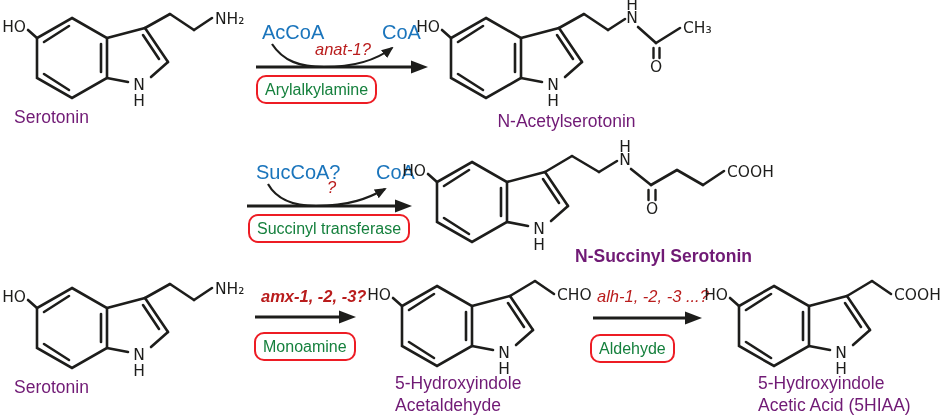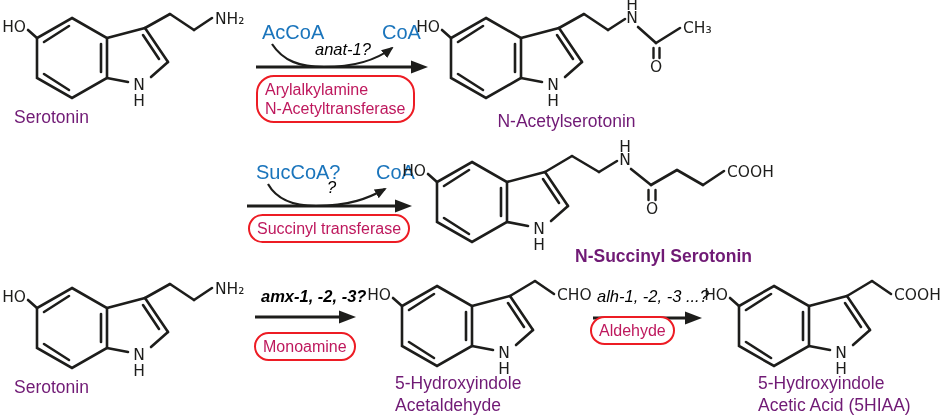--- a/index.html
+++ b/index.html
@@ -6,22 +6,22 @@
   #page{position:relative;width:942px;height:415px;background:#ffffff;overflow:hidden;
         font-family:"Liberation Sans",sans-serif;}
   svg{overflow:visible;}
   .layer{position:absolute;left:0;top:0;pointer-events:none;}
   .mol{position:absolute;}
   .bond{stroke:#1d1d1b;stroke-width:2.6;stroke-linecap:round;fill:none;}
   .dbl{stroke:#1d1d1b;stroke-width:2.4;stroke-linecap:round;fill:none;}
   .at{font-family:"DejaVu Sans","Liberation Sans",sans-serif;font-size:15.5px;fill:#1d1d1b;}
   .lbl{position:absolute;color:#701a75;font-size:17.5px;line-height:22px;white-space:nowrap;}
   .cof{position:absolute;color:#1b75bc;font-size:20px;white-space:nowrap;}
-  .gene{position:absolute;color:#000000;font-size:16.5px;font-style:italic;white-space:nowrap;}
-  .enzbox{position:absolute;border:2.5px solid #ed1c24;border-radius:18px;color:#be185d;
+  .gene{position:absolute;color:#b91c1c;font-size:16.5px;font-style:italic;white-space:nowrap;}
+  .enzbox{position:absolute;border:2.5px solid #ed1c24;border-radius:10px;color:#15803d;
           font-size:16px;line-height:19px;padding:3px 7px;white-space:nowrap;background:#fff;}
   .arrowline{stroke:#1d1d1b;stroke-width:2.8;fill:none;}
   .arrowhead{fill:#1d1d1b;stroke:none;}
   .curve{stroke:#1d1d1b;stroke-width:2.2;fill:none;}
 </style>
 </head>
 <body>
 
 <div id="page">
 
@@ -78,21 +78,20 @@
       <text class="at" x="139" y="108" text-anchor="middle">H</text>
     </svg>
   </div>
   <div class="lbl" style="left:14px;top:106px;">Serotonin</div>
 
   <div class="cof" style="left:262px;top:21px;">AcCoA</div>
   <div class="cof" style="left:382px;top:21px;">CoA</div>
   <div class="gene" style="left:315px;top:40px;">anat-1?</div>
   <div class="enzbox" style="left:256px;top:75px;">
     <div>Arylalkylamine</div>
-    <div>N-Acetyltransferase</div>
   </div>
 
   <div class="mol" style="left:414px;top:-10px;">
     <svg width="305" height="130" viewBox="0 -8 305 130">
       <use href="#indole"></use>
       <line class="bond" x1="145" y1="30" x2="170" y2="16"></line>
       <line class="bond" x1="170" y1="16" x2="194" y2="32"></line>
       <line class="bond" x1="194" y1="32" x2="211" y2="21"></line>
       <line class="bond" x1="224" y1="29" x2="242" y2="45"></line>
       <line class="dbl" x1="239.5" y1="50" x2="239.5" y2="60"></line>
@@ -168,21 +167,21 @@
       <text class="at" x="139" y="92" text-anchor="middle">N</text>
       <text class="at" x="139" y="108" text-anchor="middle">H</text>
     </svg>
   </div>
   <div class="lbl" style="left:395px;top:372px;">
     <div>5-Hydroxyindole</div>
     <div>Acetaldehyde</div>
   </div>
 
   <div class="gene" style="left:597px;top:287px;">alh-1, -2, -3 ...?</div>
-  <div class="enzbox" style="left:590px;top:316px;">
+  <div class="enzbox" style="left:590px;top:334px;">
     <div>Aldehyde</div>
   </div>
 
   <div class="mol" style="left:702px;top:258px;">
     <svg width="242" height="130" viewBox="0 -8 242 130">
       <use href="#indole"></use>
       <line class="bond" x1="145" y1="30" x2="170" y2="15"></line>
       <line class="bond" x1="170" y1="15" x2="189" y2="28"></line>
       <text class="at" x="26" y="34" text-anchor="end">HO</text>
       <text class="at" x="192" y="34">COOH</text>

